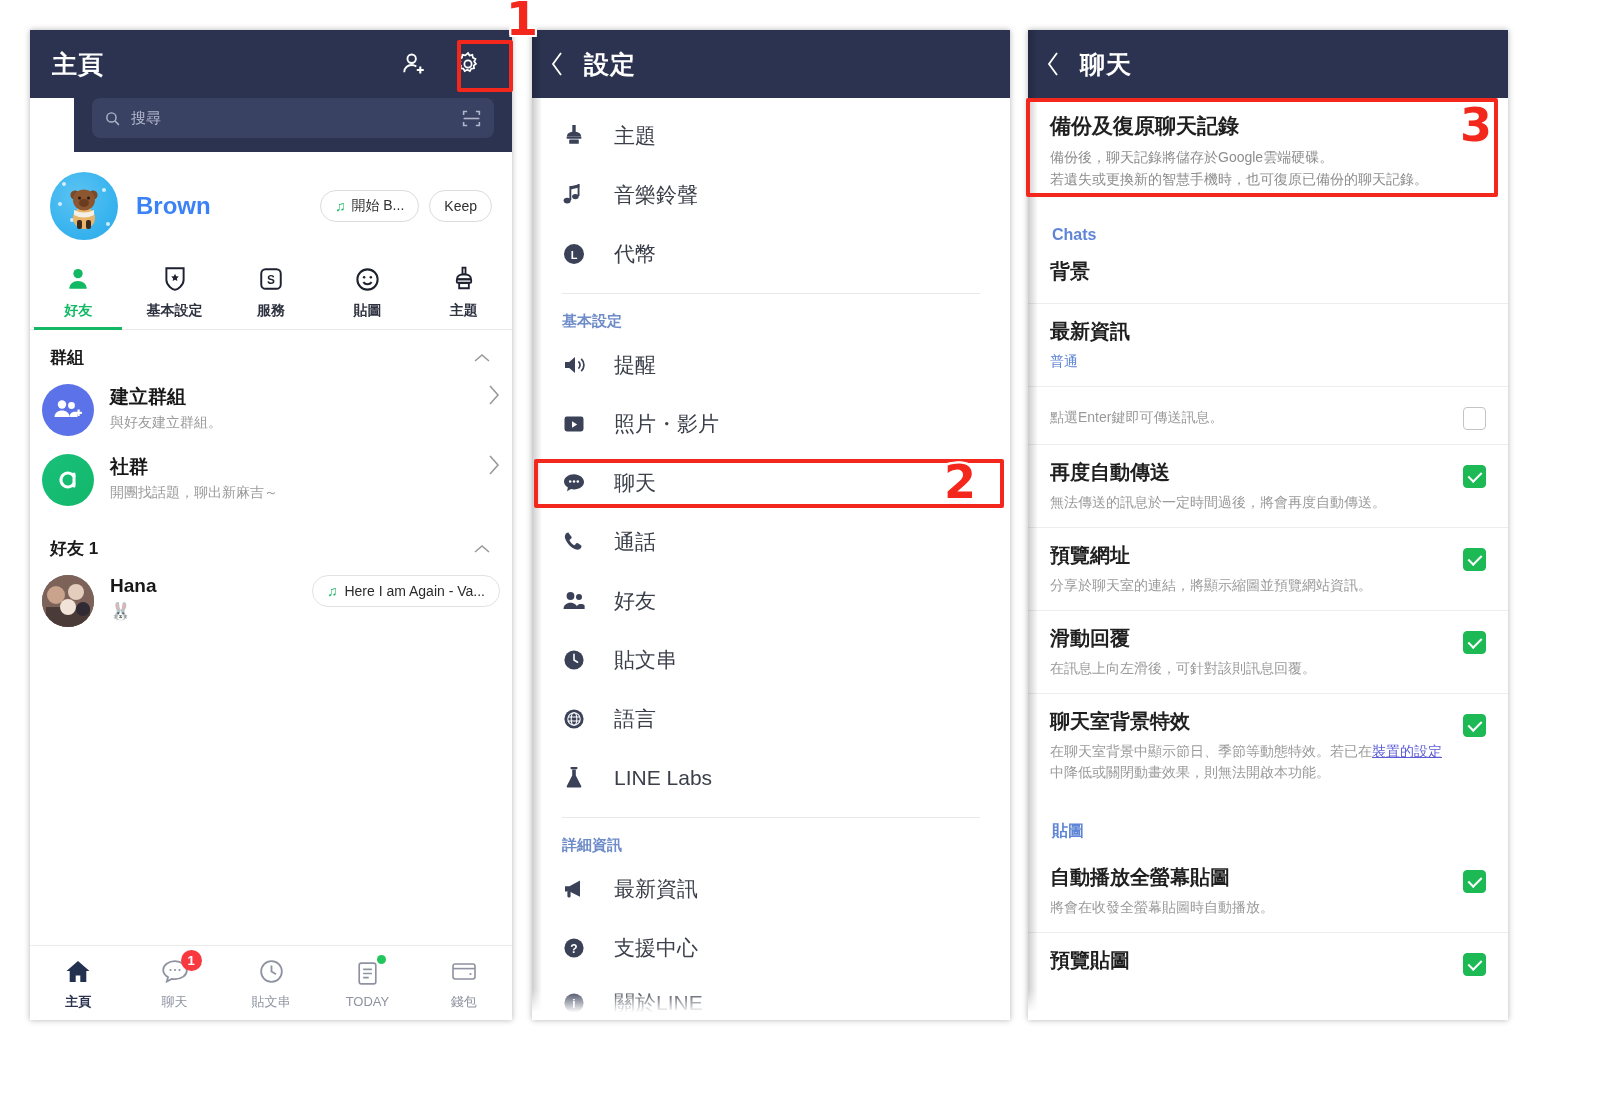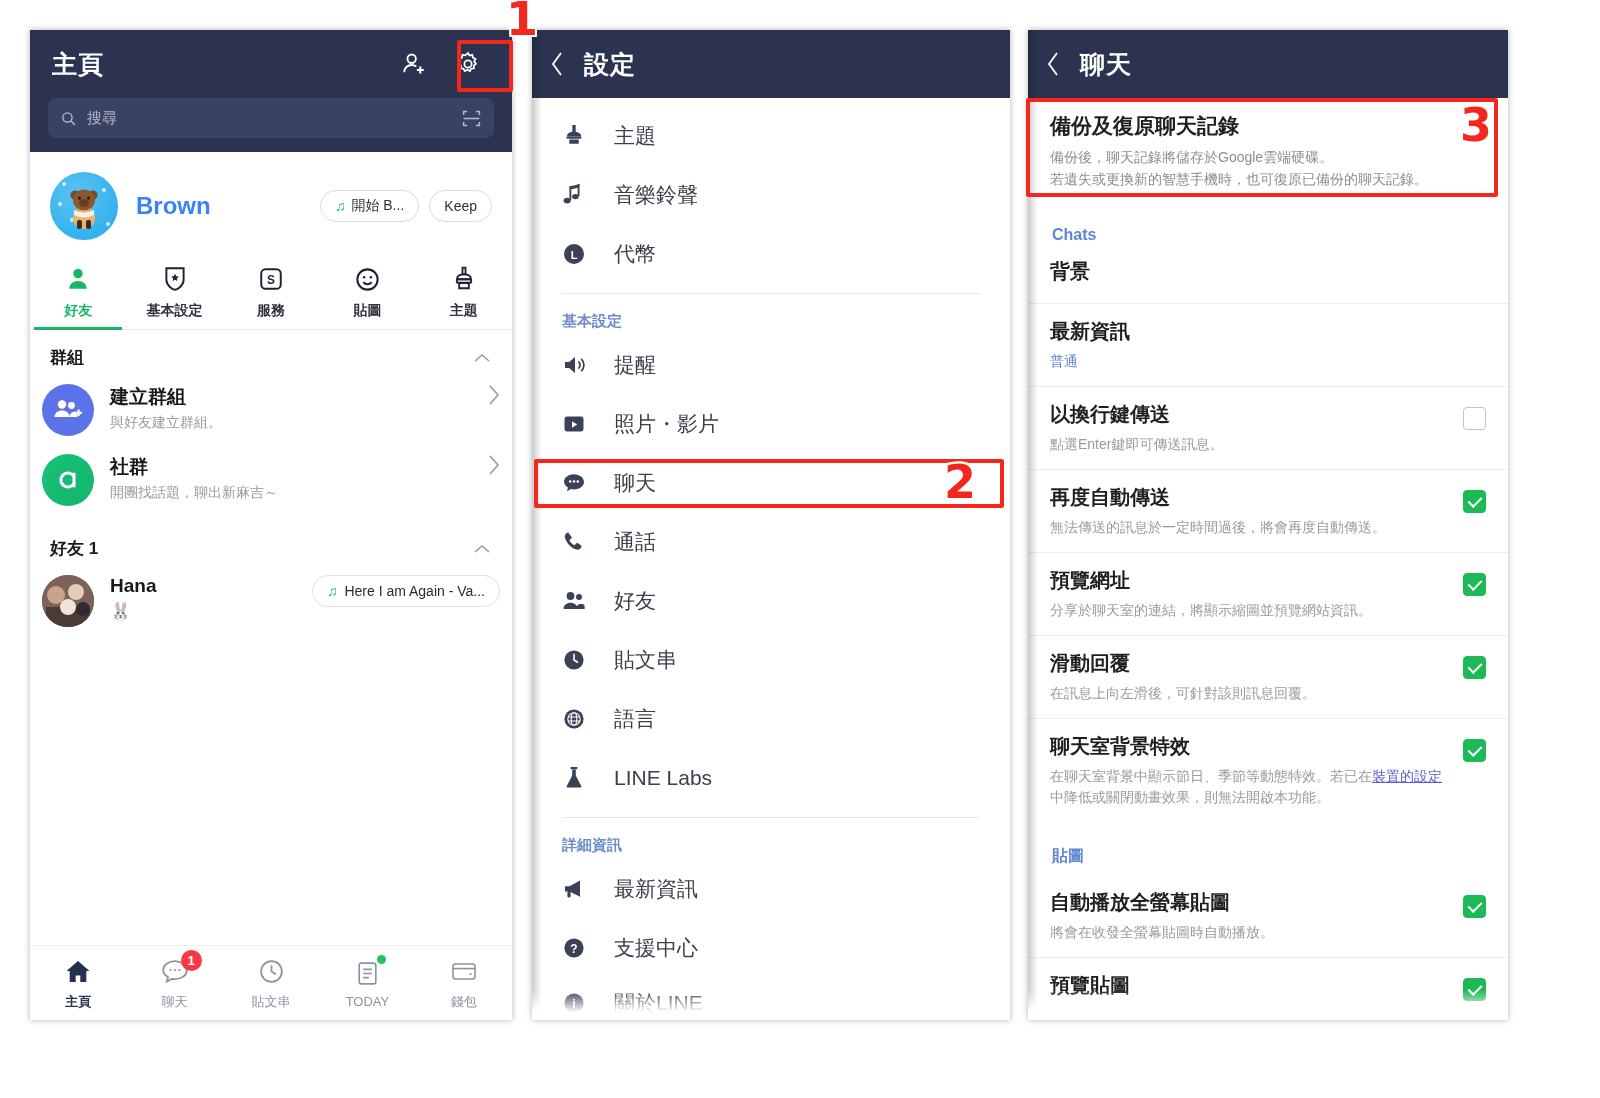--- a/index.html
+++ b/index.html
@@ -29,21 +29,21 @@
     align-items: center;
     padding: 0 22px;
     color: #ffffff;
   }
   .navbar .title { font-size: 25px; font-weight: 700; letter-spacing: 1px; }
   .navbar .back { font-size: 27px; font-weight: 300; margin-right: 20px; line-height:1; }
   .navbar .spacer { flex: 1; }
   .navbar .nicon { margin-left: 16px; display:flex; align-items:center; }
 
   
-  .searchwrap { background:#2b3350; padding: 0 18px 14px; }
+  .searchwrap { background:#2b3350; padding: 0 18px 14px; margin-left: 44px; }
   .searchbox {
     background: #3a4263; border-radius: 8px; height: 40px;
     display: flex; align-items: center; padding: 0 12px; color:#b6bcd2;
     font-size: 15px;
   }
   .searchbox .sb-text { margin-left: 10px; flex:1; color:#b0b6cc; }
 
   .profile { display:flex; align-items:center; padding: 20px 20px 14px; }
   .avatar {
     width: 68px; height: 68px; border-radius: 50%;
@@ -622,21 +622,20 @@
 
     <div class="c-row">
       <div class="c-body">
         <div class="c-title">最新資訊</div>
         <div class="c-sub blue">普通</div>
       </div>
     </div>
 
     <div class="c-row">
       <div class="c-body">
-        <div class="c-title">以換行鍵傳送</div>
         <div class="c-sub">點選Enter鍵即可傳送訊息。</div>
       </div>
       <div class="cbox"></div>
     </div>
 
     <div class="c-row">
       <div class="c-body">
         <div class="c-title">再度自動傳送</div>
         <div class="c-sub">無法傳送的訊息於一定時間過後，將會再度自動傳送。</div>
       </div>

